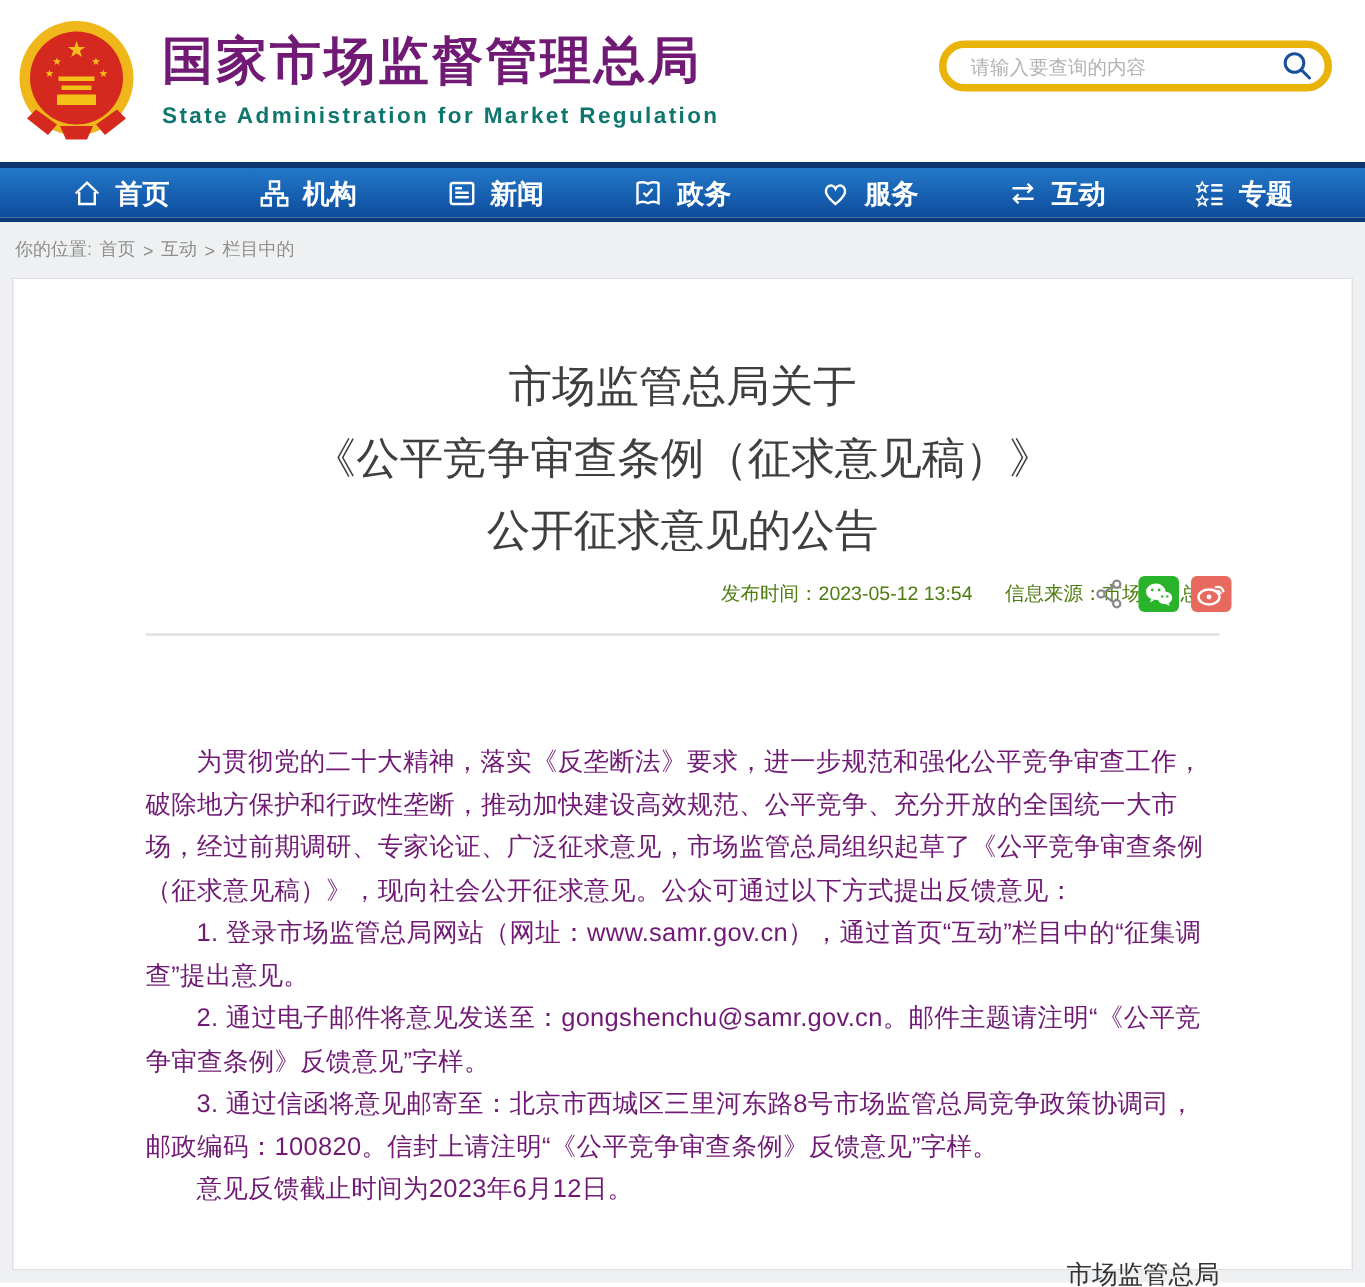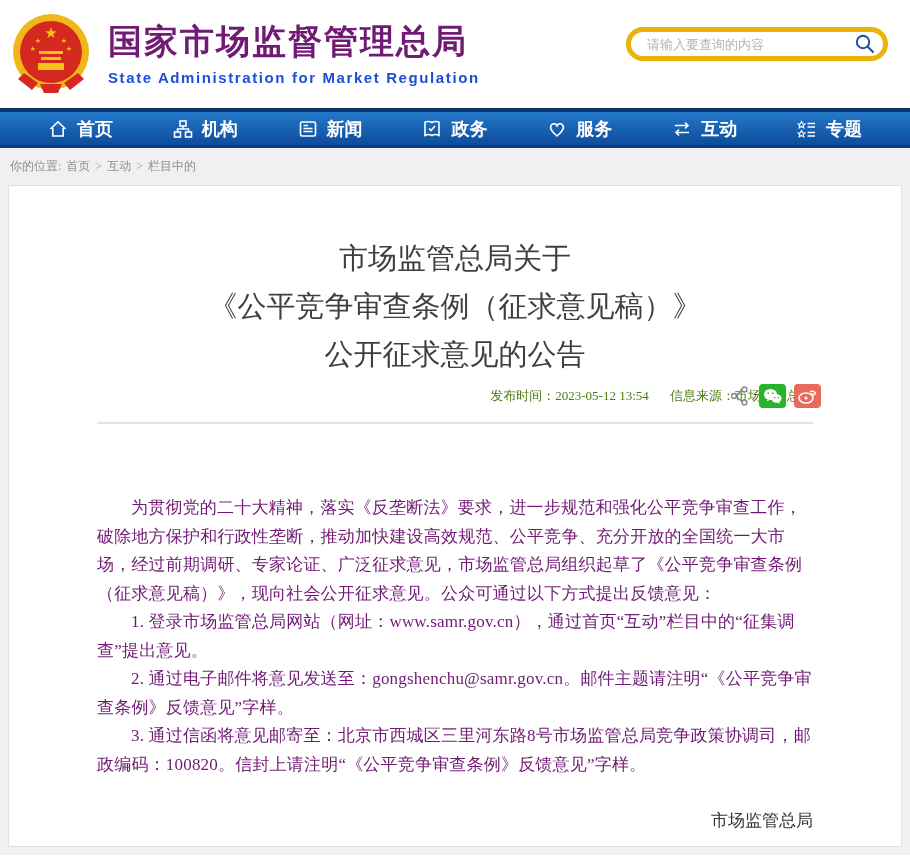--- a/index.html
+++ b/index.html
@@ -7,21 +7,21 @@
   body {
     width:910px; height:858px; overflow:hidden;
     font-family:"Liberation Sans", sans-serif;
     background:#ffffff;
   }
 
   
   .header { height:108px; background:#fff; position:relative; display:flex; align-items:center; }
   .logo { width:86px; height:86px; margin:10px 14px 10px 8px; flex:0 0 auto; }
   .brand-title { color:#701a75; font-size:34px; font-weight:bold; letter-spacing:2px; line-height:1.15; }
-  .brand-sub { color:#1d4ed8; font-size:15px; font-weight:bold; letter-spacing:1.6px; margin-top:7px; }
+  .brand-sub { color:#0f766e; font-size:15px; font-weight:bold; letter-spacing:1.6px; margin-top:7px; }
   .search-wrap { position:absolute; right:22px; top:27px; width:262px; height:34px; }
   .search-input {
     width:100%; height:100%; border:5px solid #eab308; border-radius:17px;
     padding:0 42px 0 16px; font-size:13px; color:#333; outline:none;
     font-family:"Liberation Sans", sans-serif;
   }
   .search-input::placeholder { color:#b3b3b3; }
   .search-btn { position:absolute; right:12px; top:6px; width:22px; height:22px; cursor:pointer; }
 
   
@@ -30,21 +30,21 @@
     border-top:4px solid #0d3570;
     border-bottom:3px solid #0a3a78;
     background:linear-gradient(180deg,#2478c9 0%,#0d4c9c 100%);
     display:flex; align-items:center; justify-content:space-around;
     padding:0 18px;
   }
   .nav-item { display:flex; align-items:center; gap:9px; color:#fff; font-size:18px; font-weight:bold; cursor:pointer; white-space:nowrap; }
   .nav-item svg { width:20px; height:20px; display:block; }
 
   
-  .lower { background:#eef0f2; height:707px; padding:0 8px;font-family:Liberation Serif, serif; }
+  .lower { background:#eef0f2; height:707px; padding:0 8px; }
   .breadcrumb { height:37px; display:flex; align-items:center; gap:5px; font-size:12px; color:#8e8e8e; padding-left:2px; }
   .breadcrumb .bc-link { cursor:pointer; }
 
   
   .card {
     background:#fff; border:1px solid #dfe1e6; height:662px;
     padding:48px 88px 15px 88px;
   }
   .article-title { text-align:center; font-size:29px; color:#3f3f3f; line-height:48px; font-weight:400; }
   .meta-row { position:relative; margin-top:4px; height:28px; line-height:28px; text-align:right; font-size:13px; color:#4d7c0f; }
@@ -198,20 +198,21 @@
       </span>
     </div>
 
     <div class="divider"></div>
 
     <div class="article-body">
       <p>为贯彻党的二十大精神，落实《反垄断法》要求，进一步规范和强化公平竞争审查工作，破除地方保护和行政性垄断，推动加快建设高效规范、公平竞争、充分开放的全国统一大市场，经过前期调研、专家论证、广泛征求意见，市场监管总局组织起草了《公平竞争审查条例（征求意见稿）》，现向社会公开征求意见。公众可通过以下方式提出反馈意见：</p>
       <p>1. 登录市场监管总局网站（网址：www.samr.gov.cn），通过首页“互动”栏目中的“征集调查”提出意见。</p>
       <p>2. 通过电子邮件将意见发送至：gongshenchu@samr.gov.cn。邮件主题请注明“《公平竞争审查条例》反馈意见”字样。</p>
       <p>3. 通过信函将意见邮寄至：北京市西城区三里河东路8号市场监管总局竞争政策协调司，邮政编码：100820。信封上请注明“《公平竞争审查条例》反馈意见”字样。</p>
+      <p>意见反馈截止时间为2023年6月12日。</p>
     </div>
 
     <div class="signature">
       <div>市场监管总局</div>
 
     </div>
   </div>
 </div>
 
 </body></html>

